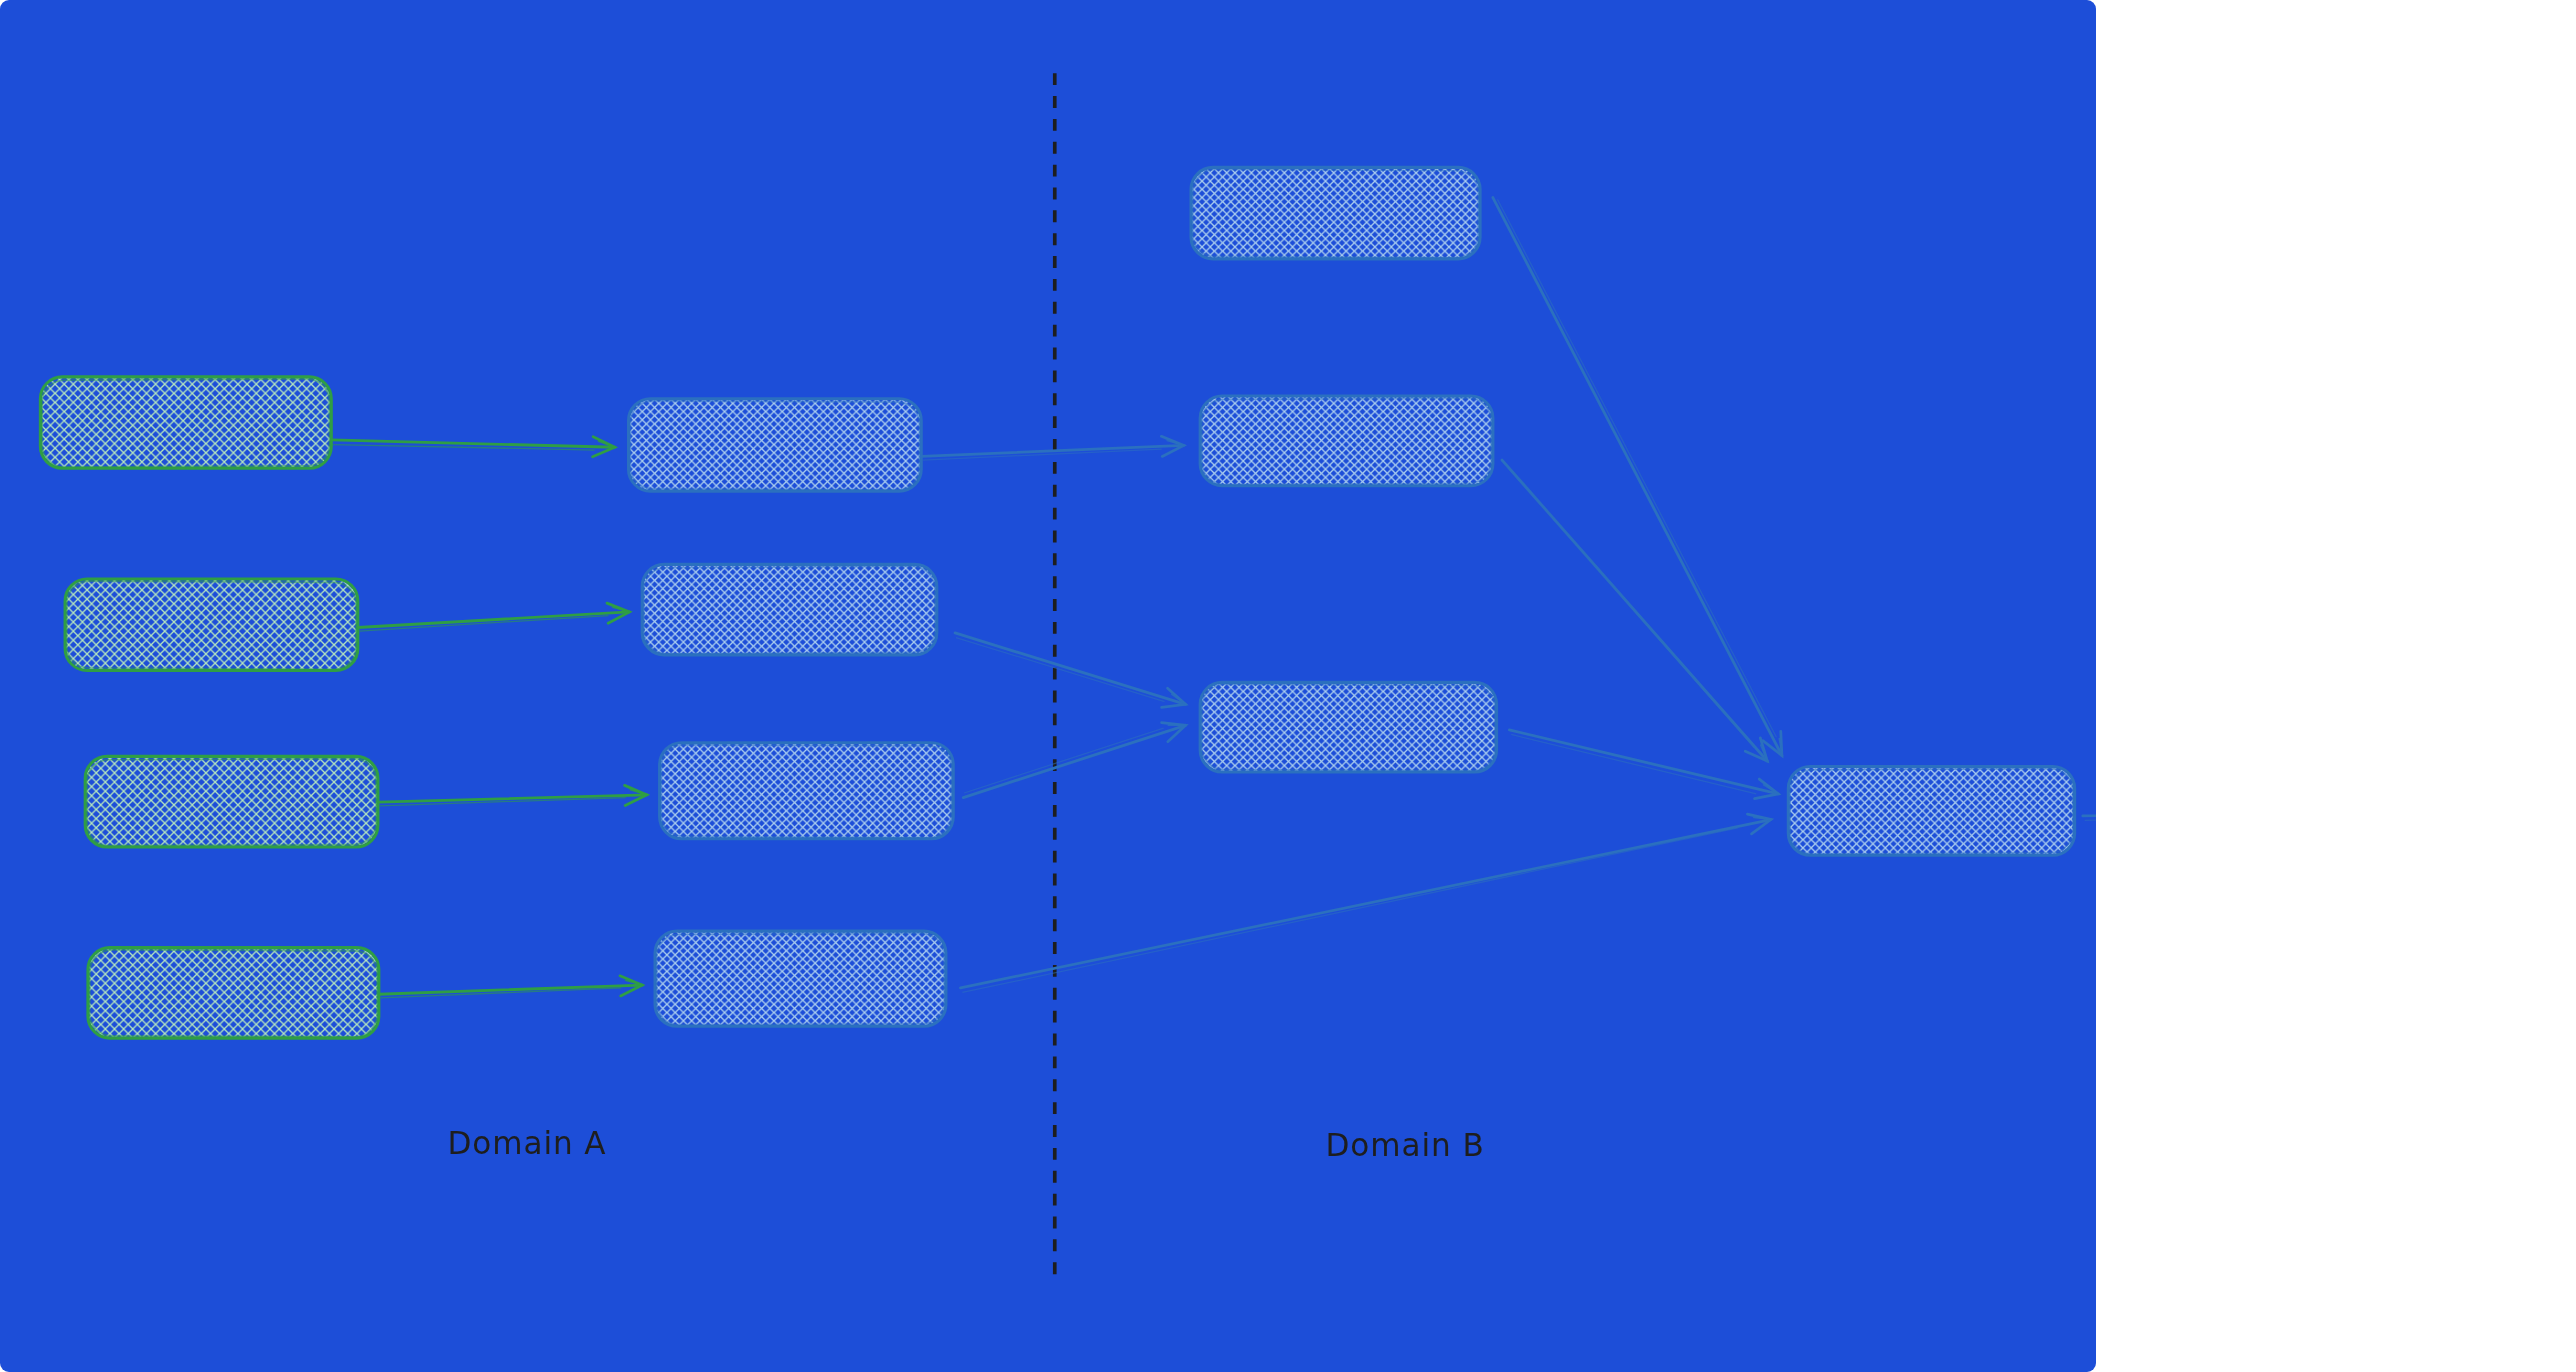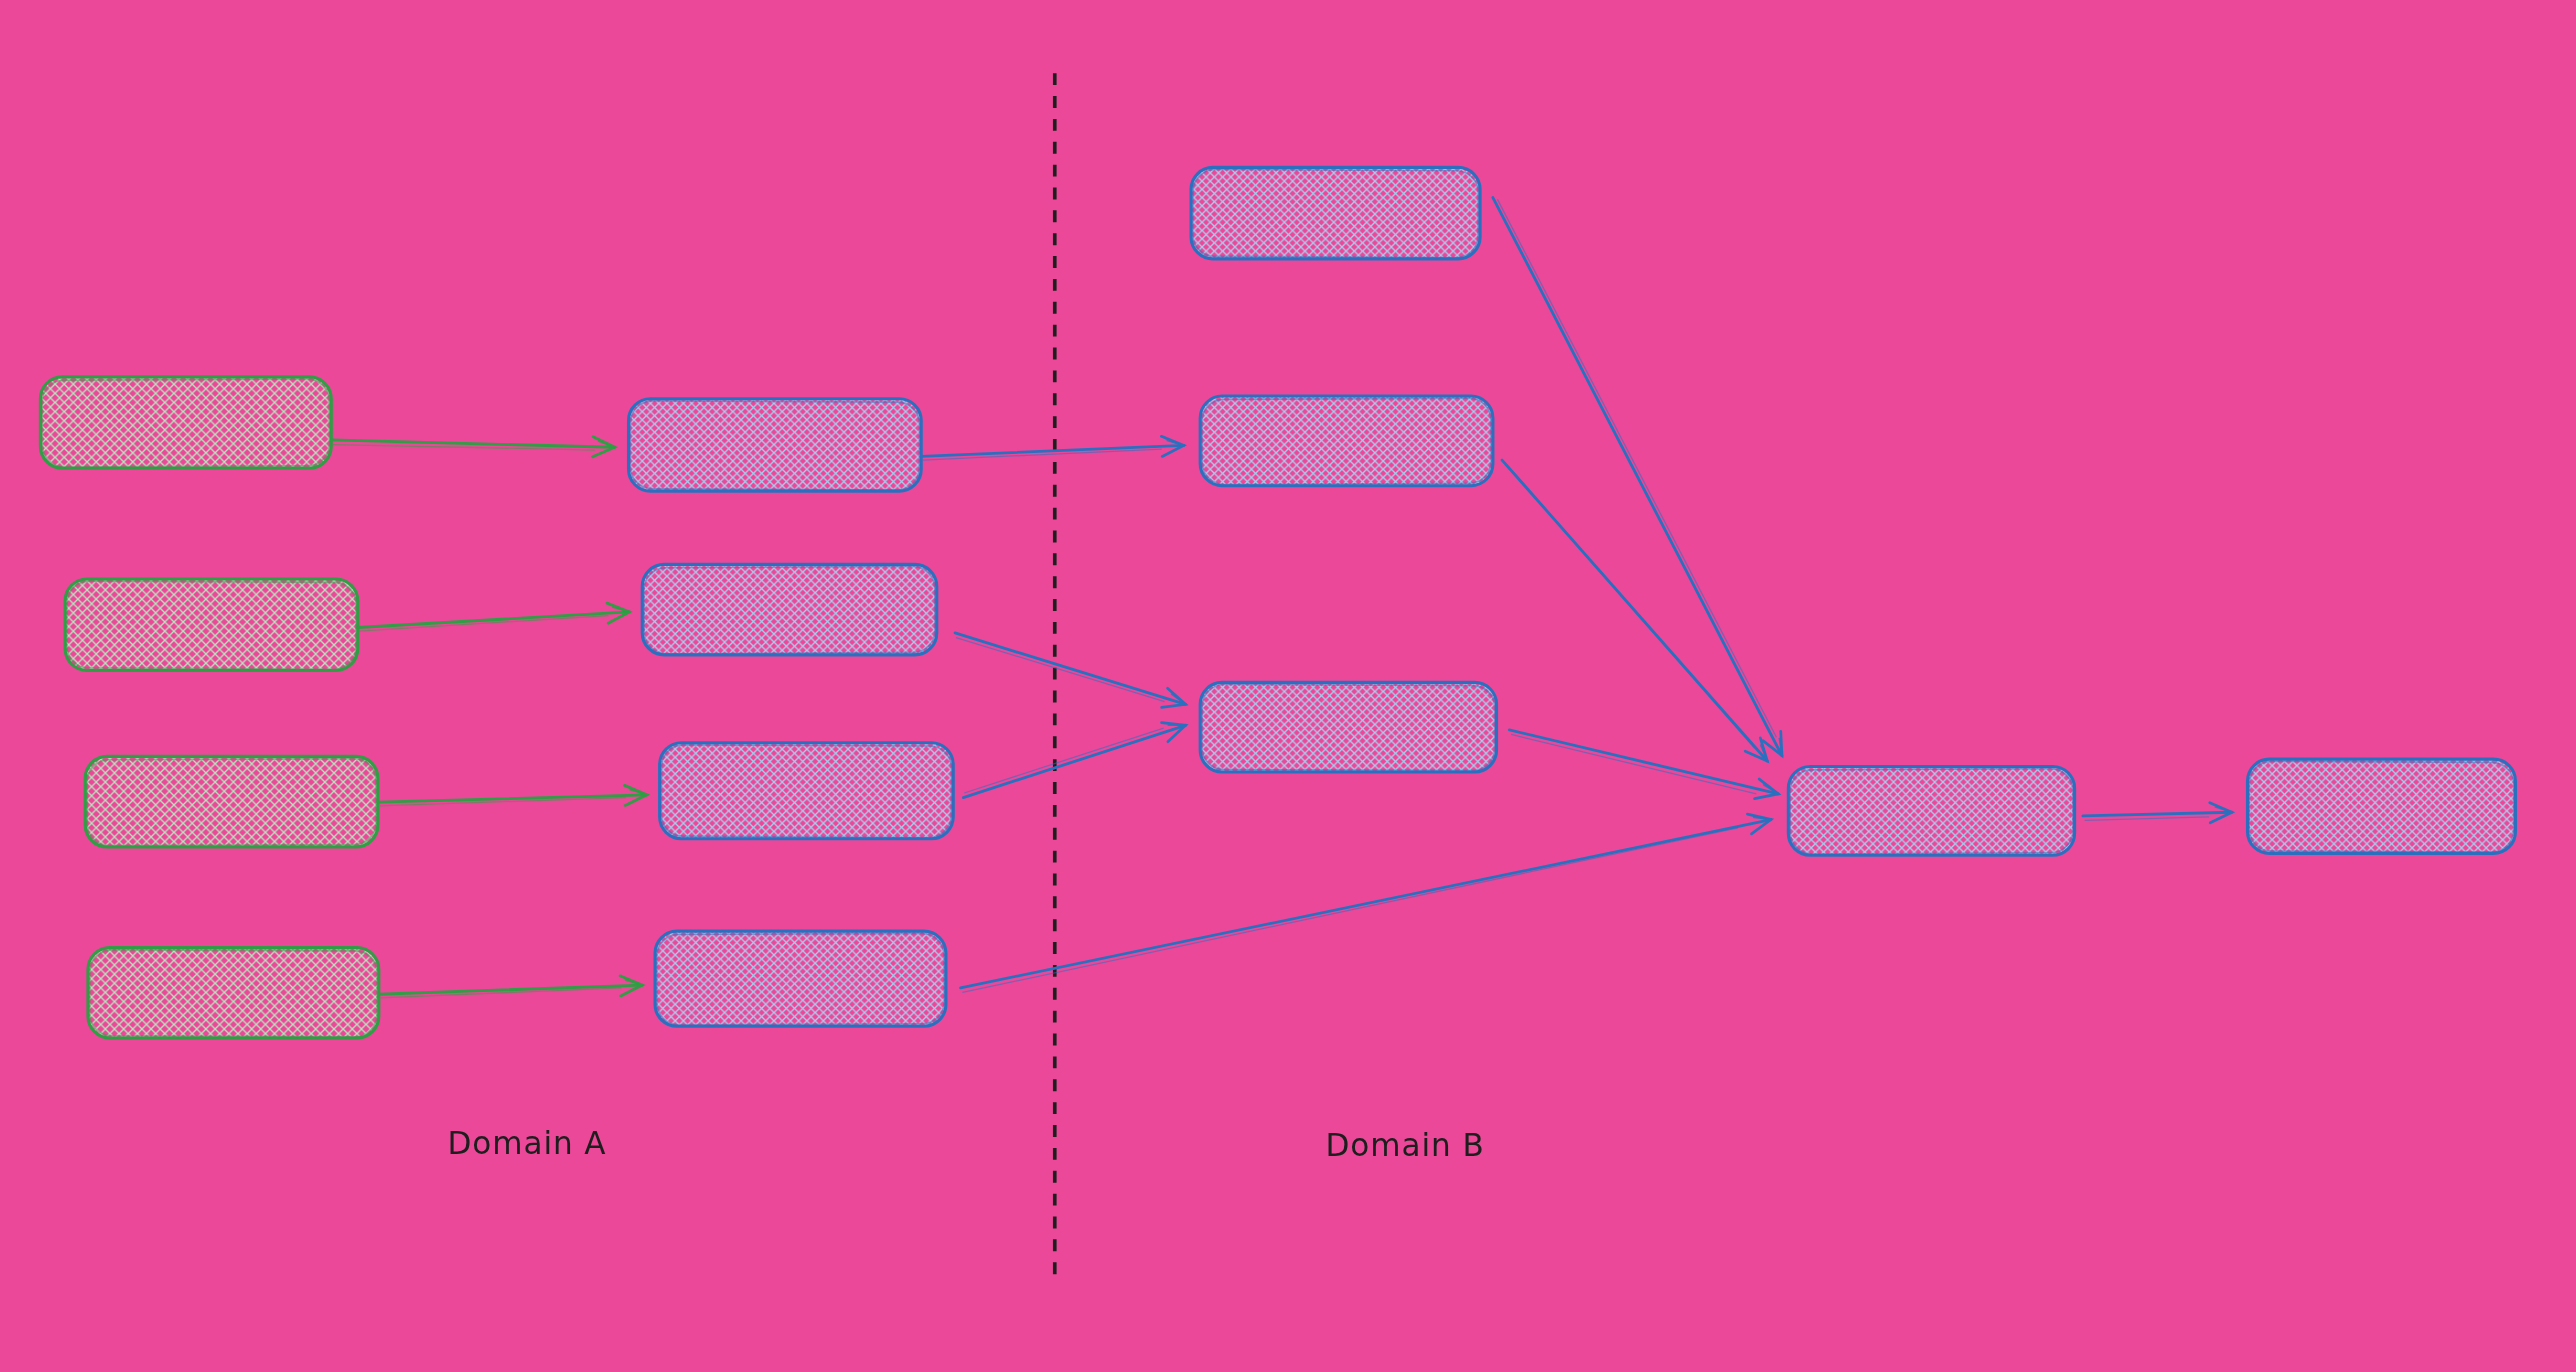--- a/index.html
+++ b/index.html
@@ -2,24 +2,25 @@
 <html style="--green_stroke: #2f9e44; --green_hatch: #b5e6bd; --blue_stroke: #2b70bf; --blue_hatch: #a9cdee; --divider: #1e1e1e; --background: #ffffff;font-size:14.6px"><head>
 <meta charset="utf-8">
 <style>
   html, body {
     margin: 0;
     padding: 0;
     background: #ffffff;
   }
   .stage {
     position: relative;
-    width: 2576px;
+    width: 2096px;
     height: 1372px;
-    background: #ec4899;
+    background: #1d4ed8;
     overflow: hidden;
+    border-radius: 9px;
   }
   svg { display: block; }
 
   
   .node-main { stroke-width: 3.4; }
   .node-echo { fill: none; stroke-width: 1.8; opacity: .5; }
   .green-node .node-main, .green-node .node-echo { stroke: var(--green_stroke, #2f9e44); }
   .blue-node  .node-main, .blue-node  .node-echo { stroke: var(--blue_stroke, #2b70bf); }
 
   

